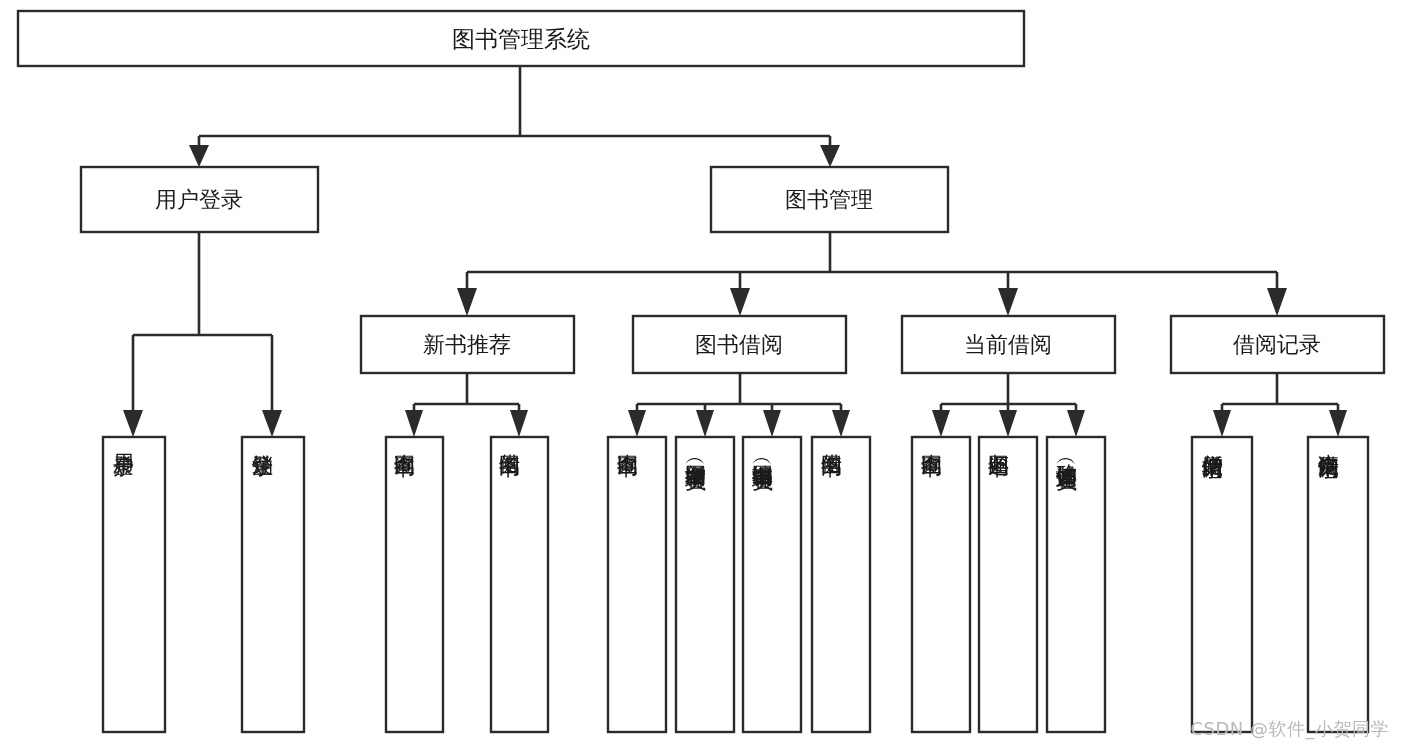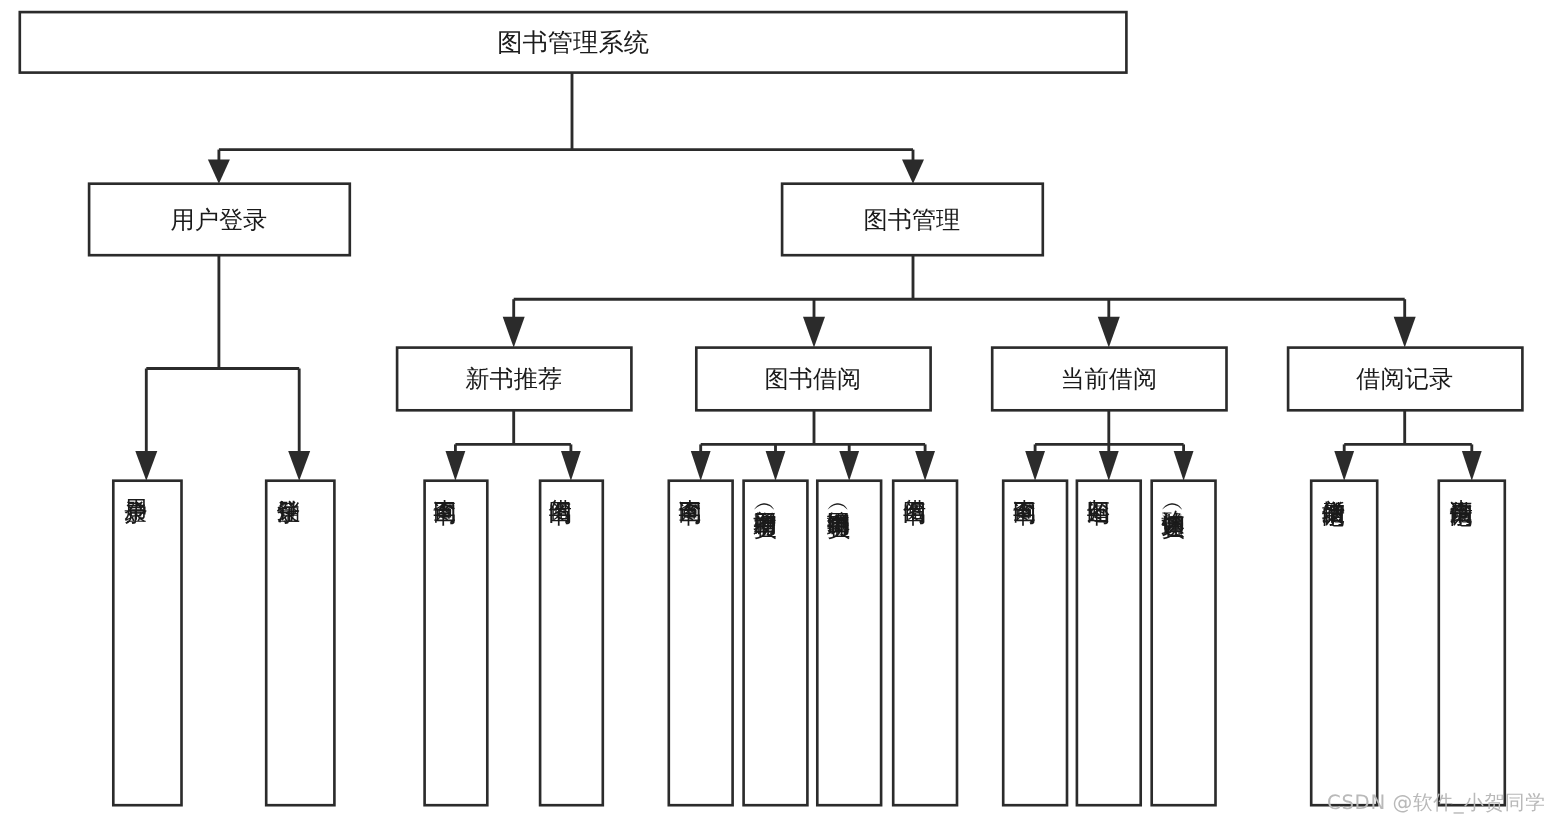--- a/index.html
+++ b/index.html
@@ -64,21 +64,21 @@
     line-height: 1.02;
     color: #1a1a1a;
     writing-mode: vertical-rl;
     text-orientation: upright;
     letter-spacing: 1px;
     white-space: nowrap;
     pointer-events: none;
   }
   .watermark {
     position: absolute;
-    right: 0;
+    right: 16px;
     bottom: 6px;
     font-family: "DejaVu Sans", "Liberation Sans", sans-serif;
     font-size: 18px;
     color: #b9b9b9;
     letter-spacing: 0.5px;
     white-space: nowrap;
   }
 </style>
 </head>
 <body>

